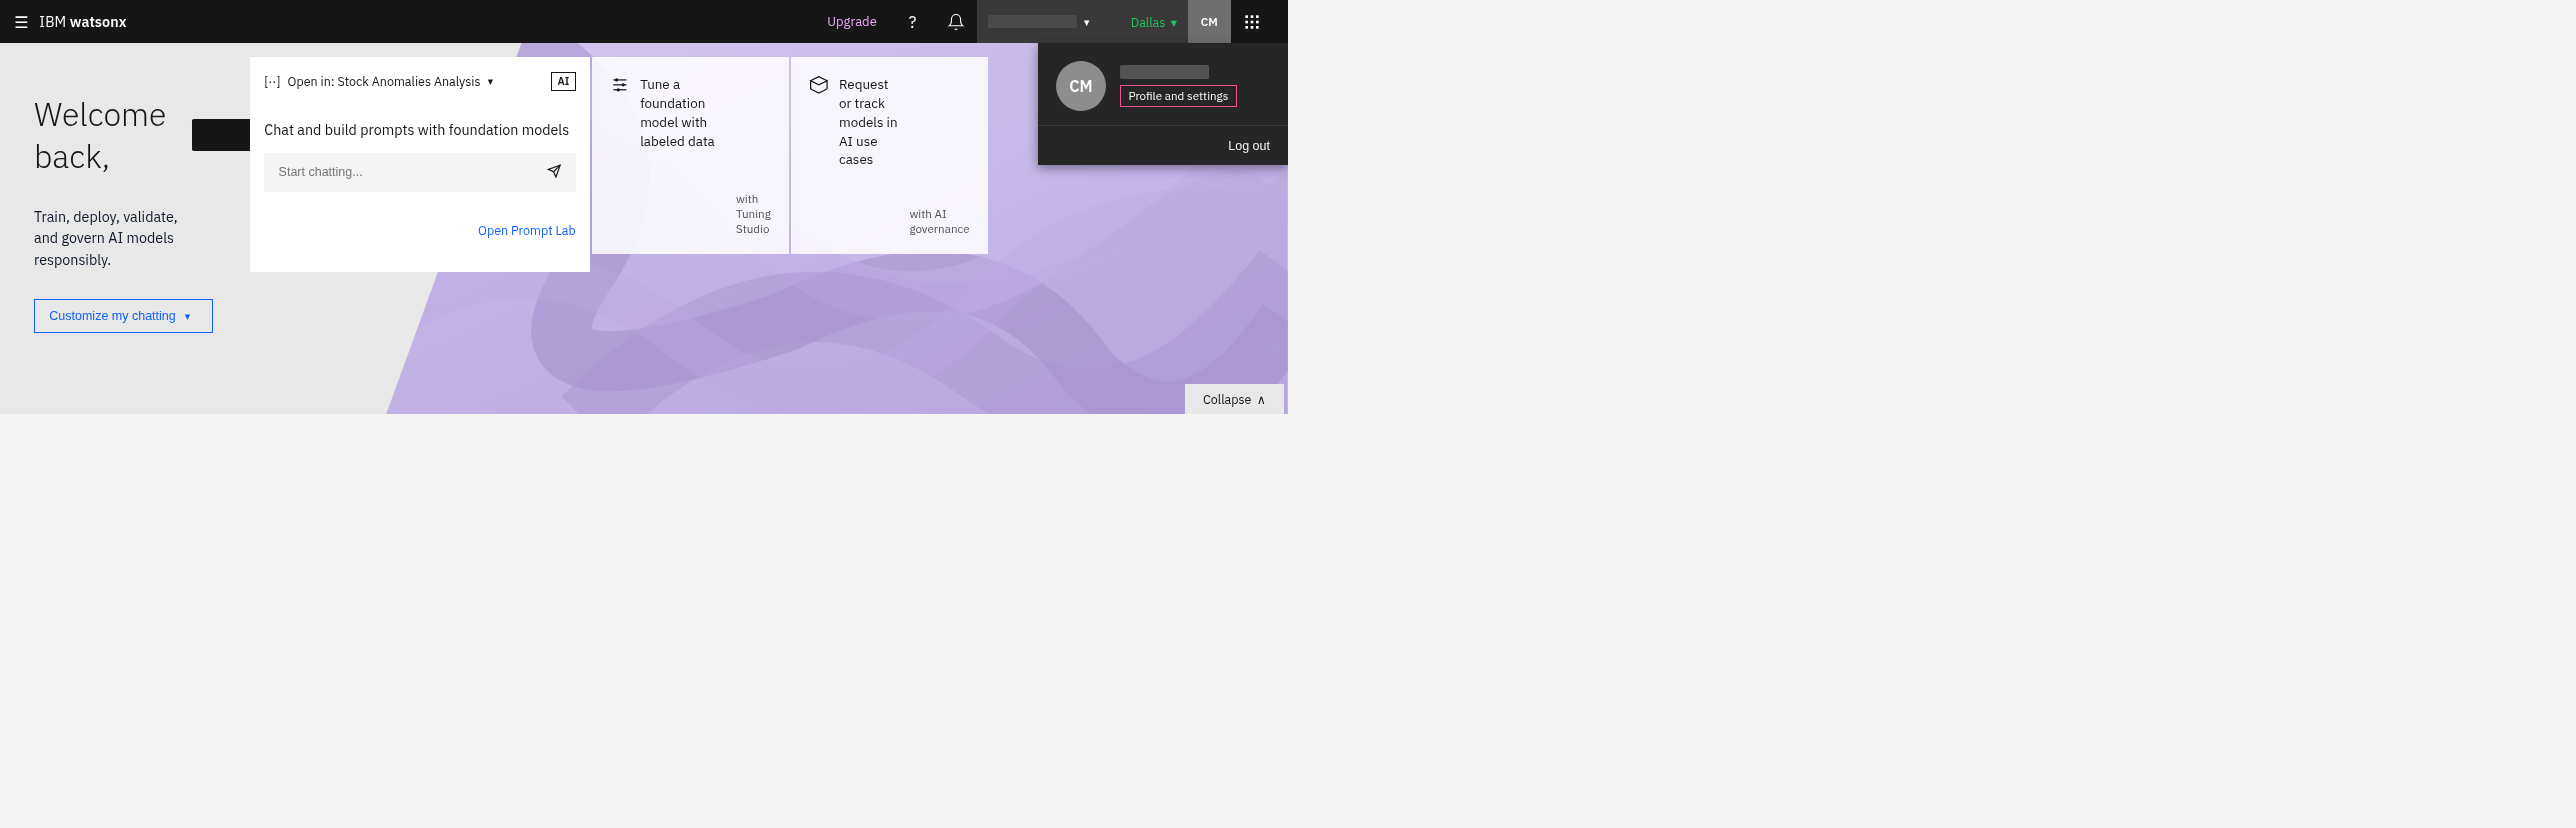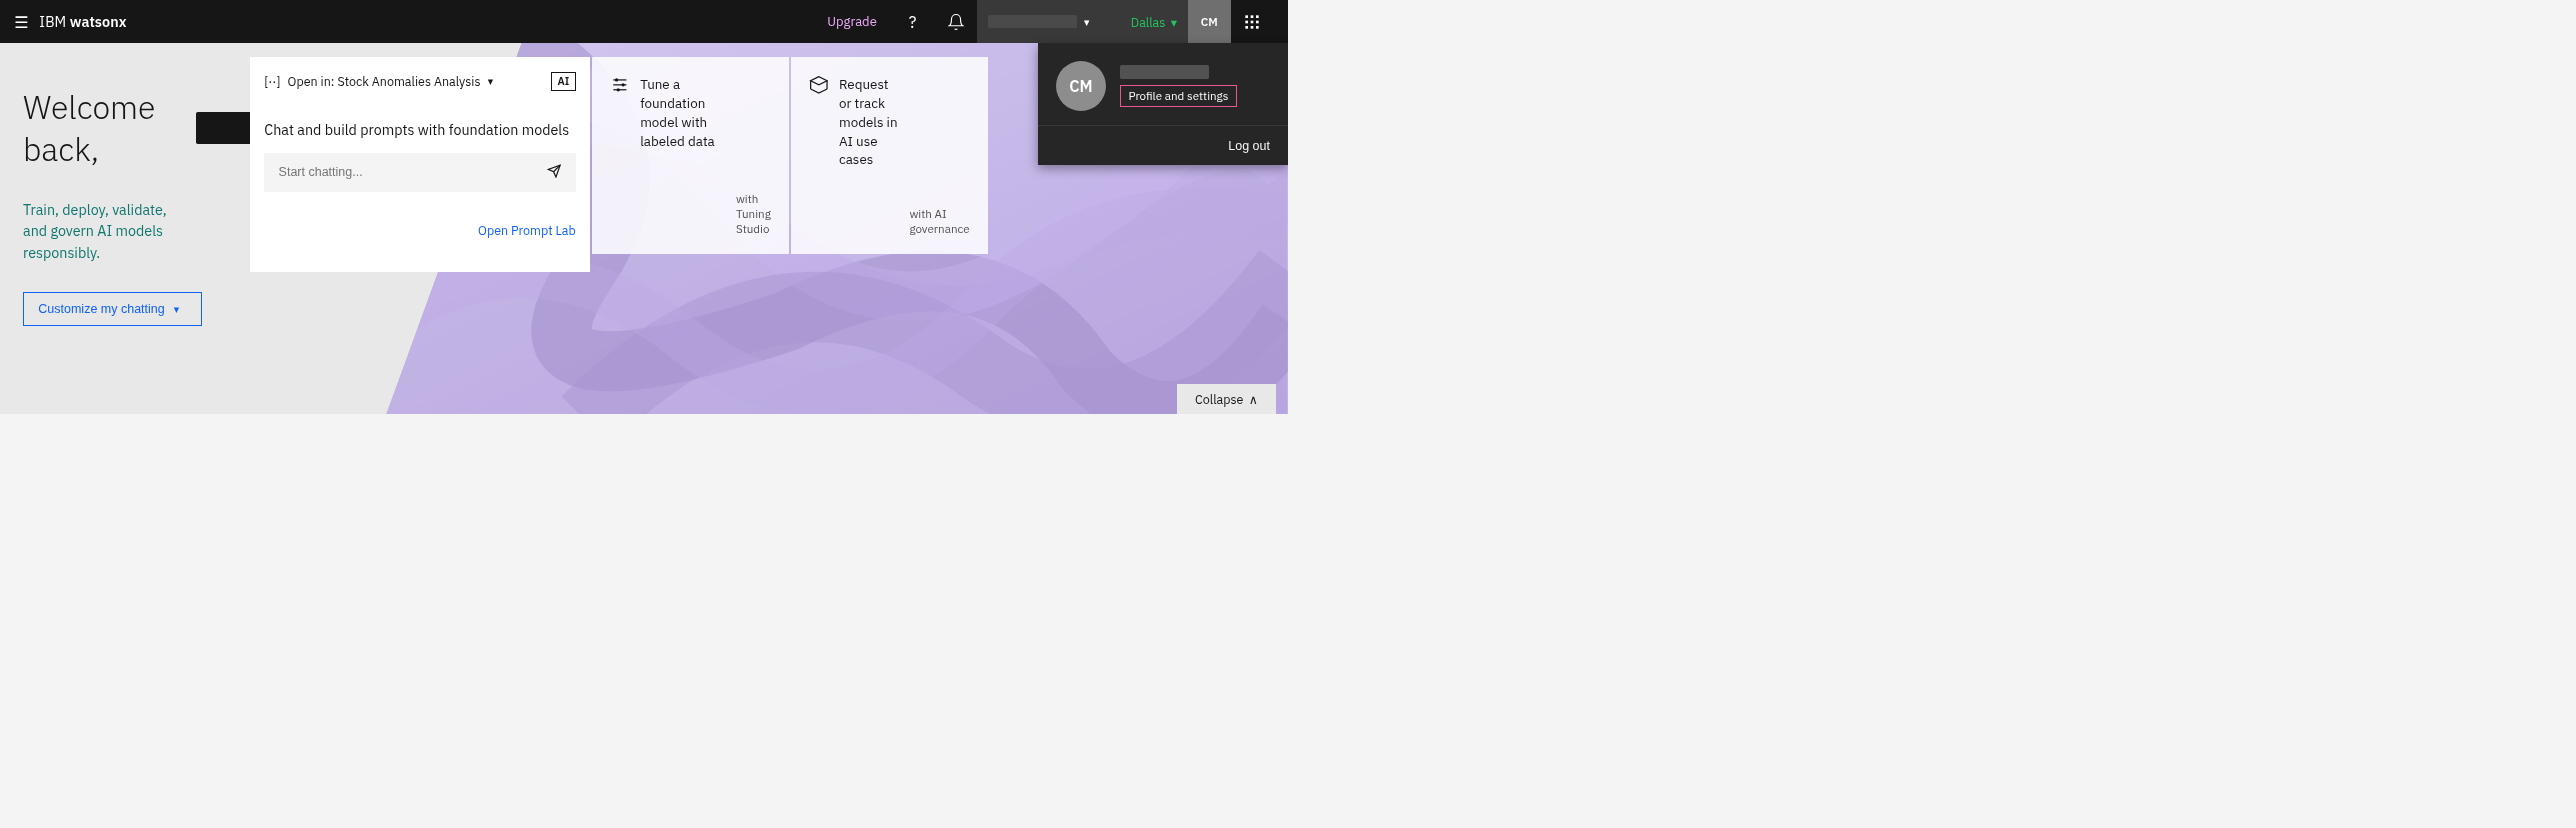--- a/index.html
+++ b/index.html
@@ -168,24 +168,24 @@
       left: -50%;
       background: 
         radial-gradient(ellipse 60% 30% at 60% 40%, rgba(180,160,220,0.6) 0%, transparent 60%),
         radial-gradient(ellipse 40% 60% at 40% 60%, rgba(200,180,240,0.5) 0%, transparent 50%);
     }
 
     
     .left-panel {
       position: absolute;
       left: 0;
-      top: 7px;
+      top: 14px;
       width: 286px;
       height: 100%;
-      padding: 36px 23px;
+      padding: 36px 34px;
       z-index: 10;
     }
 
     .welcome-title {
       font-size: 32px;
       font-weight: 300;
       color: #161616;
       display: flex;
       align-items: center;
       gap: 10.7px;
@@ -196,21 +196,21 @@
       background: #161616;
       color: #161616;
       height: 32px;
       width: 89px;
       border-radius: 1.8px;
     }
 
     .tagline {
       font-size: 14.3px;
       font-weight: 400;
-      color: #0f766e;
+      color: #0f172a;
       line-height: 1.5;
       margin-bottom: 29px;
     }
 
     .customize-btn {
       background: transparent;
       border: 0.9px solid #0f62fe;
       color: #0f62fe;
       padding: 9px 14.3px;
       font-size: 12.5px;
@@ -351,21 +351,21 @@
     .side-card-sub {
       margin-top: auto;
       font-size: 11.6px;
       color: #525252;
     }
 
     
     .collapse-bar {
       position: absolute;
       bottom: 0;
-      right: 12px;
+      right: 4px;
       background: #e8e8e8;
       padding: 7.2px 18px;
       display: flex;
       align-items: center;
       gap: 5.4px;
       cursor: pointer;
       font-size: 12.5px;
       color: #161616;
       z-index: 20;
     }

